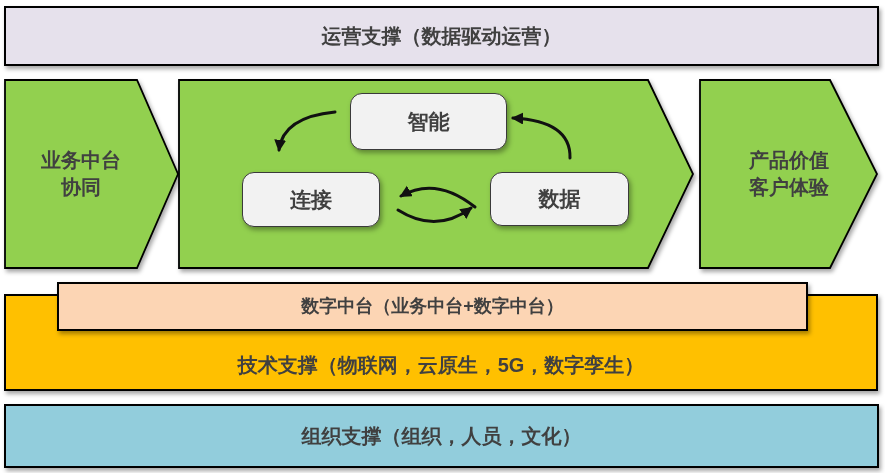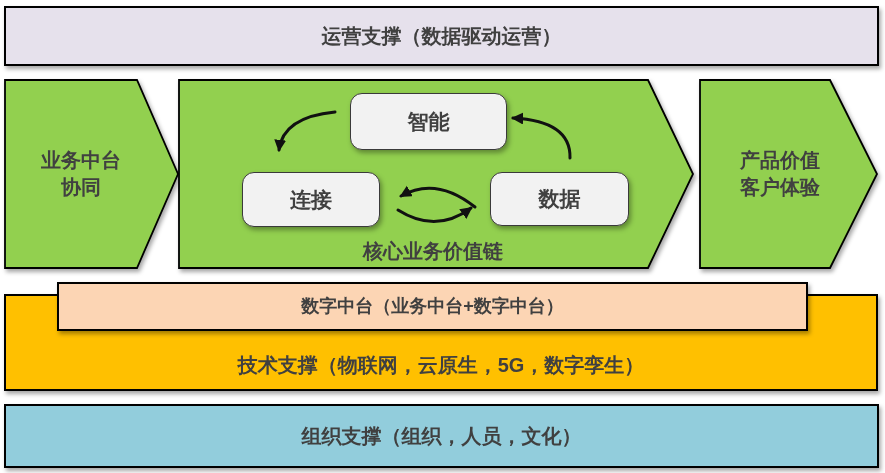--- a/index.html
+++ b/index.html
@@ -56,30 +56,29 @@
     <path d="M 398 210 Q 436 234 471 208" fill="none" stroke="#111" stroke-width="3" stroke-linecap="round" marker-end="url(#ah)"></path>
   </svg>
 
   <div class="txt banner-txt" style="left:5px;top:7px;width:873px;height:58px;">运营支撑（数据驱动运营）</div>
 
   <div class="txt pent-txt" style="left:5px;top:80px;width:152px;height:188px;flex-direction:column;">
     <span>业务中台</span>
     <span>协同</span>
   </div>
 
-  <div class="txt pent-txt" style="left:700px;top:80px;width:160px;height:188px;flex-direction:column;">
+  <div class="txt pent-txt" style="left:700px;top:80px;width:160px;height:188px;flex-direction:column;padding-left:9px;">
     <span>产品价值</span>
     <span>客户体验</span>
   </div>
 
   <div class="node" style="left:350px;top:93px;width:155px;height:55px;">智能</div>
   <div class="node" style="left:242px;top:172px;width:136px;height:53px;">连接</div>
   <div class="node" style="left:490px;top:172px;width:137px;height:52px;">数据</div>
 
-  <div class="txt caption" style="left:333px;top:238px;width:200px;height:26px;">核心业务价值链</div>
 
   <div class="txt mid-txt" style="left:58px;top:283px;width:749px;height:47px;">数字中台（业务中台+数字中台）</div>
 
   <div class="txt banner-txt" style="left:5px;top:340px;width:872px;height:50px;">技术支撑（物联网，云原生，5G，数字孪生）</div>
 
   <div class="txt banner-txt" style="left:5px;top:405px;width:873px;height:62px;">组织支撑（组织，人员，文化）</div>
 
 </div>
 
 </body></html>

